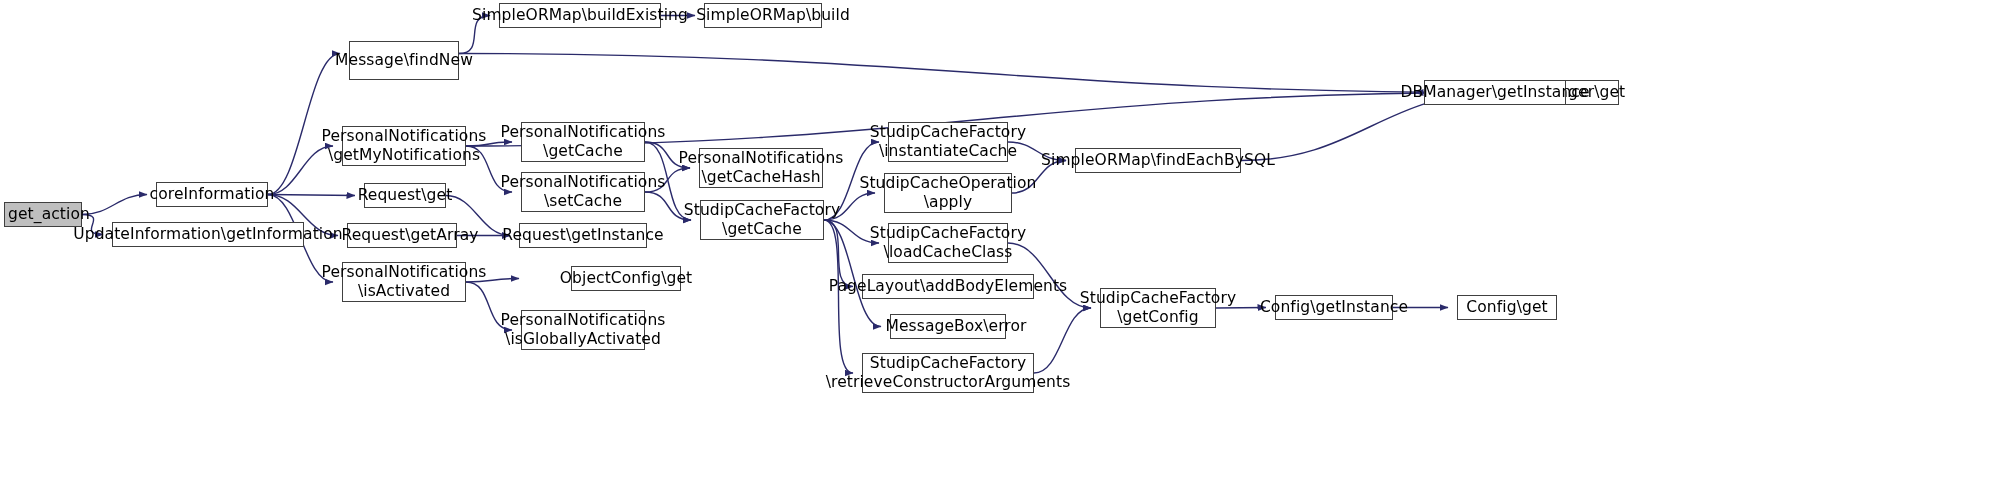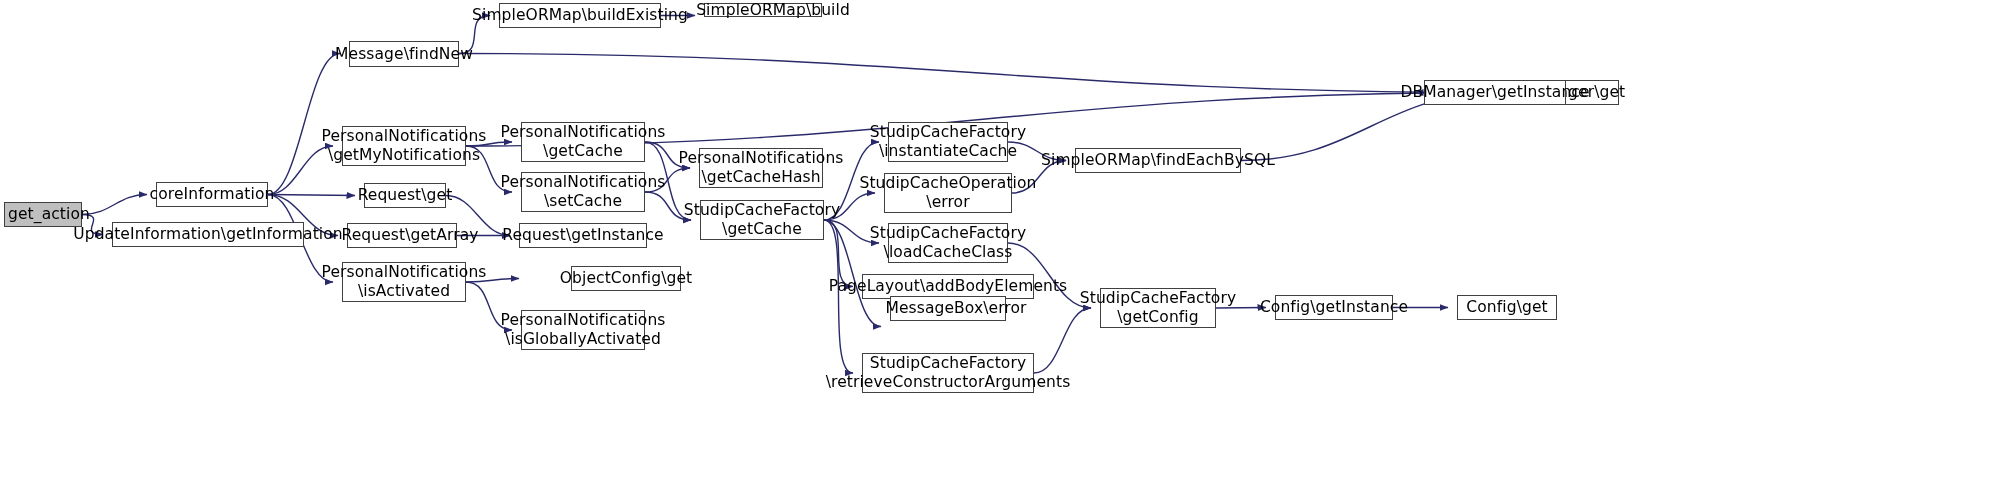--- a/index.html
+++ b/index.html
@@ -92,49 +92,49 @@
         <path d="M1241,160.5 C1357.55,160.5 1383.45,92.5 1500,92.5" fill="none" stroke="#2a2a6a" stroke-width="1.4" marker-end="url(#arrow)"></path>
         <path d="M1216,308 L1266,307.5" fill="none" stroke="#2a2a6a" stroke-width="1.4" marker-end="url(#arrow)"></path>
         <path d="M1619,92.5 L1415,92.5" fill="none" stroke="#2a2a6a" stroke-width="1.4" marker-end="url(#arrow)"></path>
         <path d="M1393,307.5 L1448,307.5" fill="none" stroke="#2a2a6a" stroke-width="1.4" marker-end="url(#arrow)"></path>
       </g>
   </svg>
   <div id="nodes">
       <div class="node root" style="left: 4px; top: 202px; width: 78px; height: 25px;">get_action</div>
       <div class="node" style="left: 156px; top: 182px; width: 112px; height: 25px;">coreInformation</div>
       <div class="node" style="left: 112px; top: 222px; width: 192px; height: 25px;">UpdateInformation\getInformation</div>
-      <div class="node" style="left: 349px; top: 41px; width: 110px; height: 26px;">Message\findNew</div>
+      <div class="node" style="left: 349px; top: 41px; width: 110px; height: 39px;">Message\findNew</div>
       <div class="node" style="left: 342px; top: 126px; width: 124px; height: 40px;">PersonalNotifications
 \getMyNotifications</div>
       <div class="node" style="left: 364px; top: 183px; width: 82px; height: 25px;">Request\get</div>
       <div class="node" style="left: 347px; top: 223px; width: 110px; height: 25px; padding-left: 16px;">Request\getArray</div>
       <div class="node" style="left: 342px; top: 262px; width: 124px; height: 40px;">PersonalNotifications
 \isActivated</div>
       <div class="node" style="left: 499px; top: 3px; width: 162px; height: 25px;">SimpleORMap\buildExisting</div>
-      <div class="node" style="left: 704px; top: 3px; width: 118px; height: 14px; padding-left: 20px;">SimpleORMap\build</div>
+      <div class="node" style="left: 704px; top: 3px; width: 118px; height: 25px; padding-left: 20px;">SimpleORMap\build</div>
       <div class="node" style="left: 521px; top: 122px; width: 124px; height: 40px;">PersonalNotifications
 \getCache</div>
       <div class="node" style="left: 521px; top: 172px; width: 124px; height: 40px;">PersonalNotifications
 \setCache</div>
       <div class="node" style="left: 519px; top: 223px; width: 128px; height: 25px;">Request\getInstance</div>
       <div class="node" style="left: 528px; top: 266px; width: 110px; height: 25px; margin-left: 43px;">ObjectConfig\get</div>
       <div class="node" style="left: 521px; top: 310px; width: 124px; height: 40px;">PersonalNotifications
 \isGloballyActivated</div>
       <div class="node" style="left: 699px; top: 148px; width: 124px; height: 40px;">PersonalNotifications
 \getCacheHash</div>
       <div class="node" style="left: 700px; top: 200px; width: 124px; height: 40px;">StudipCacheFactory
 \getCache</div>
       <div class="node" style="left: 888px; top: 122px; width: 120px; height: 40px;">StudipCacheFactory
 \instantiateCache</div>
       <div class="node" style="left: 884px; top: 173px; width: 128px; height: 40px;">StudipCacheOperation
-\error</div>
+\apply</div>
       <div class="node" style="left: 888px; top: 223px; width: 120px; height: 40px;">StudipCacheFactory
 \loadCacheClass</div>
       <div class="node" style="left: 862px; top: 274px; width: 172px; height: 25px;">PageLayout\addBodyElements</div>
-      <div class="node" style="left: 890px; top: 296px; width: 116px; height: 25px; padding-left: 16px;">MessageBox\error</div>
+      <div class="node" style="left: 890px; top: 314px; width: 116px; height: 25px; padding-left: 16px;">MessageBox\error</div>
       <div class="node" style="left: 862px; top: 353px; width: 172px; height: 40px;">StudipCacheFactory
 \retrieveConstructorArguments</div>
       <div class="node" style="left: 1075px; top: 148px; width: 166px; height: 25px;">SimpleORMap\findEachBySQL</div>
       <div class="node" style="left: 1100px; top: 288px; width: 116px; height: 40px;">StudipCacheFactory
 \getConfig</div>
       <div class="node" style="left: 1509px; top: 80px; width: 110px; height: 25px;">DBManager\get</div>
       <div class="node" style="left: 1275px; top: 295px; width: 118px; height: 25px;">Config\getInstance</div>
       <div class="node" style="left: 1424px; top: 80px; width: 142px; height: 25px;">DBManager\getInstance</div>
       <div class="node" style="left: 1457px; top: 295px; width: 100px; height: 25px;">Config\get</div>
     </div>

